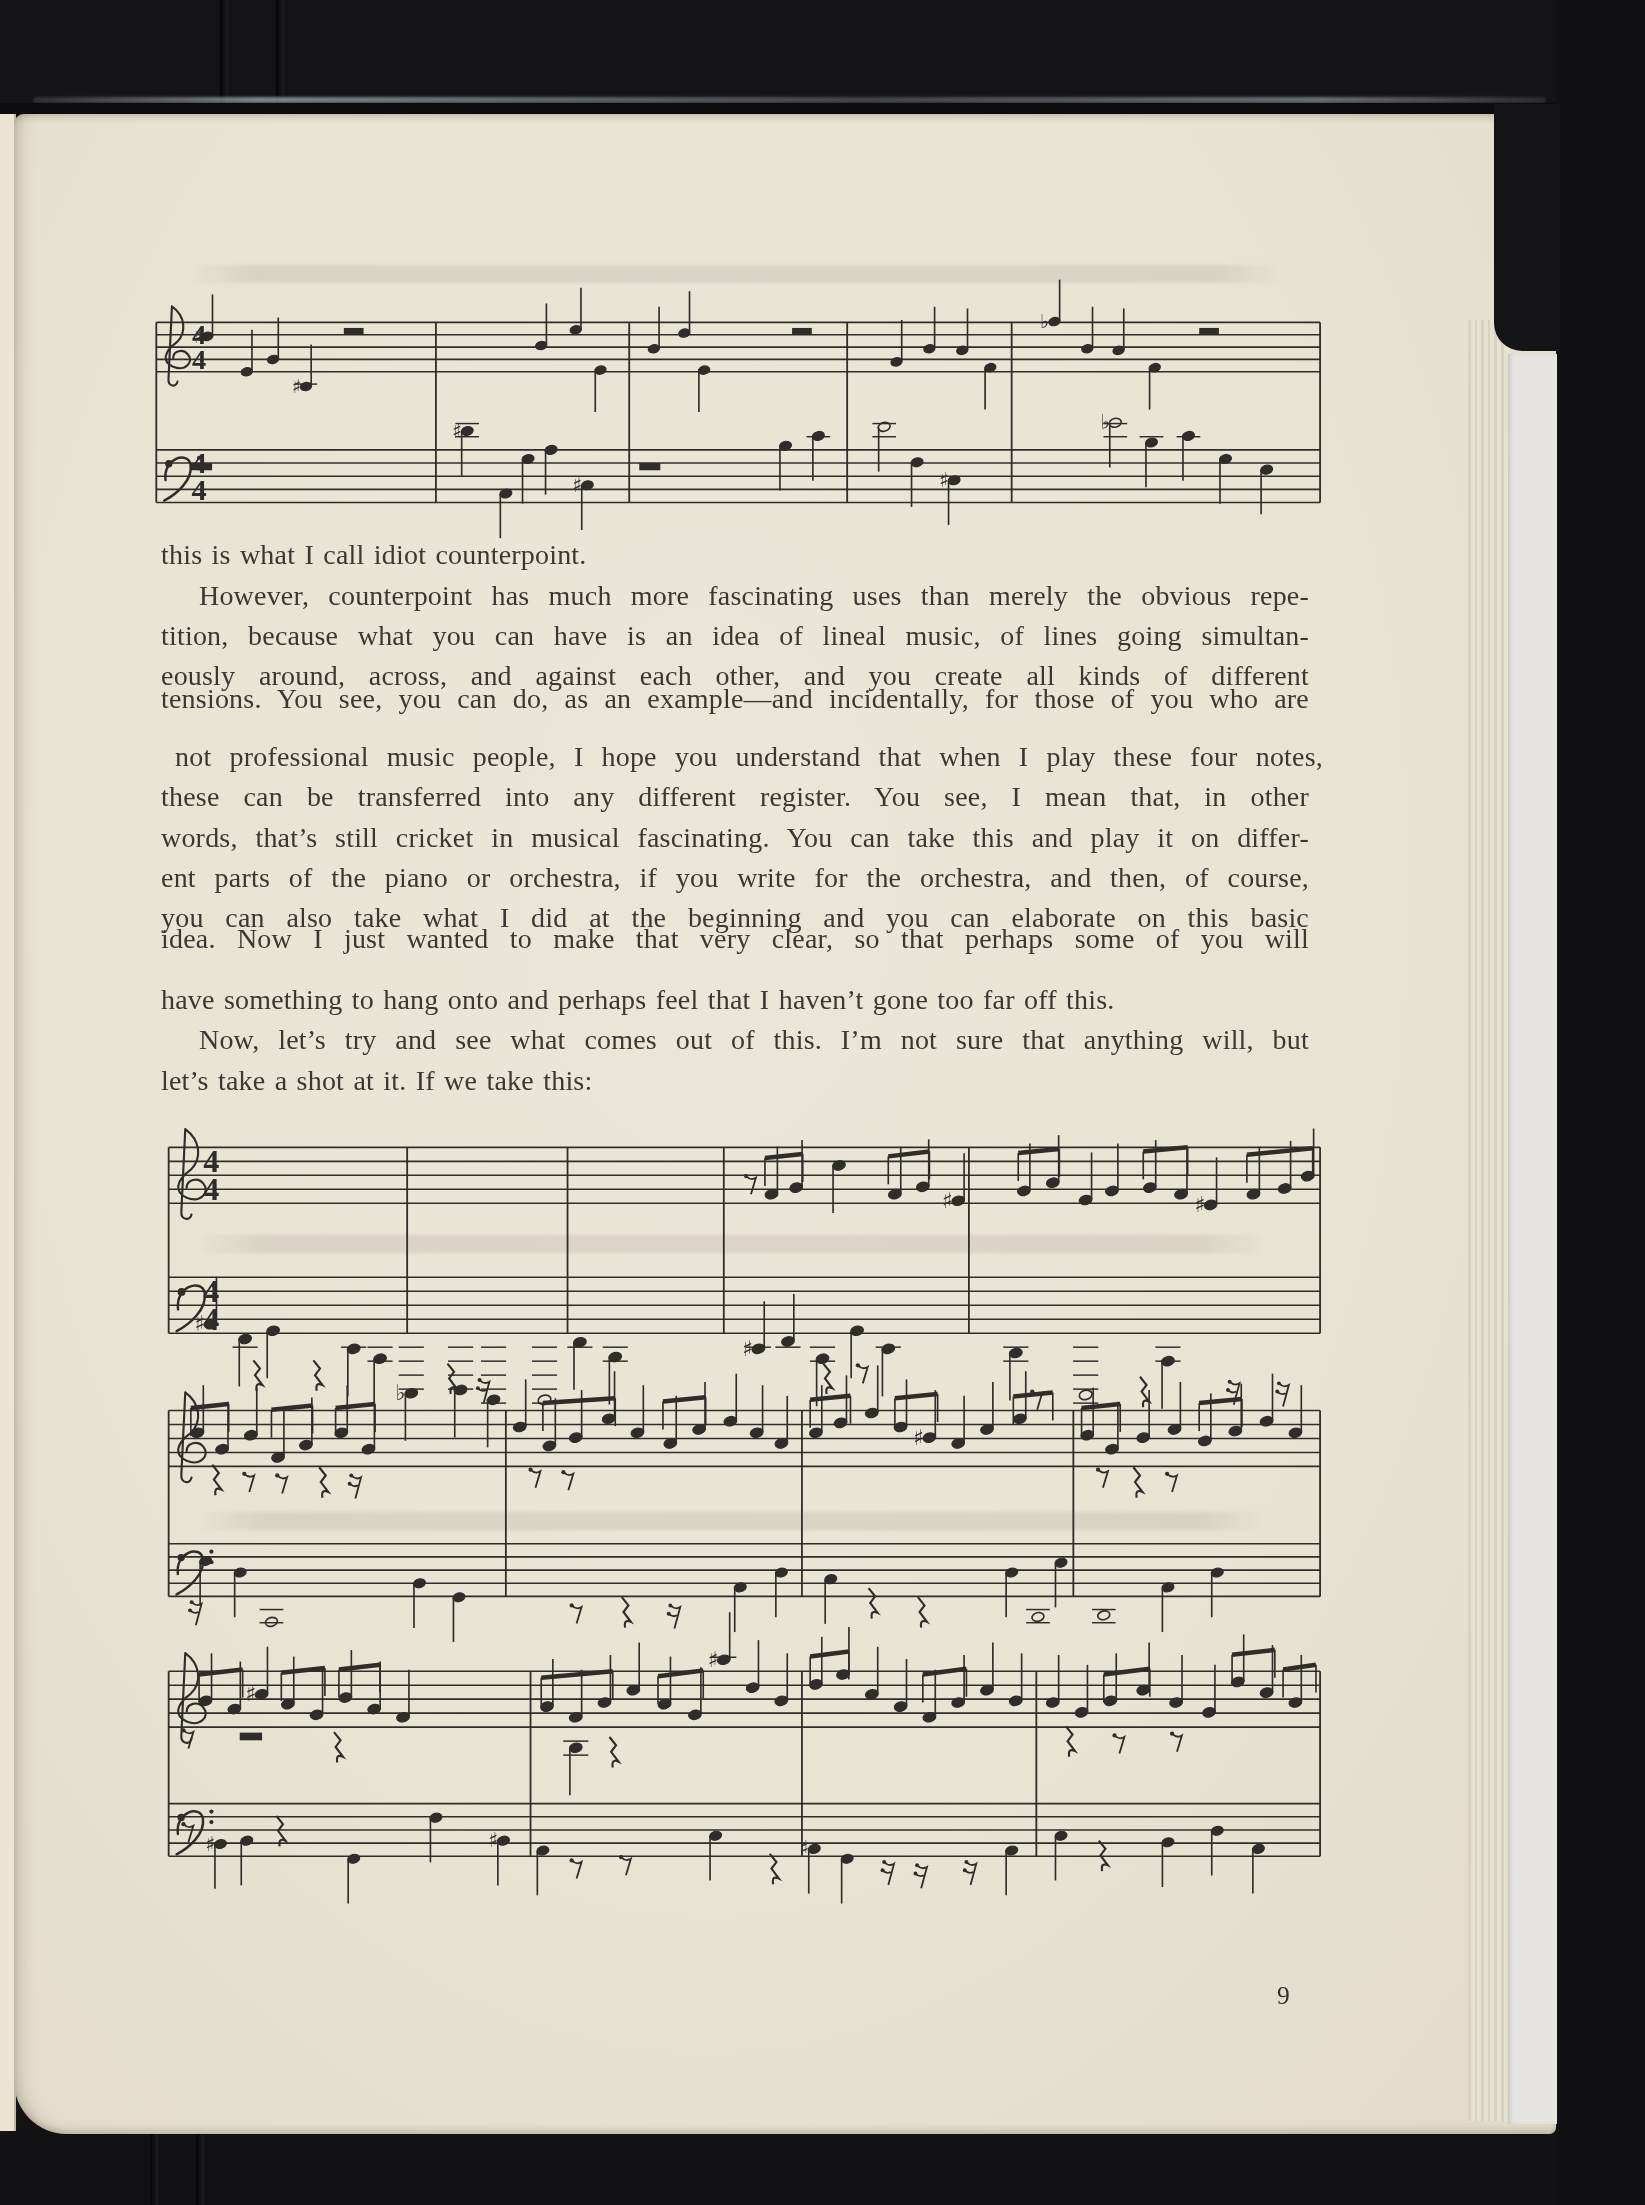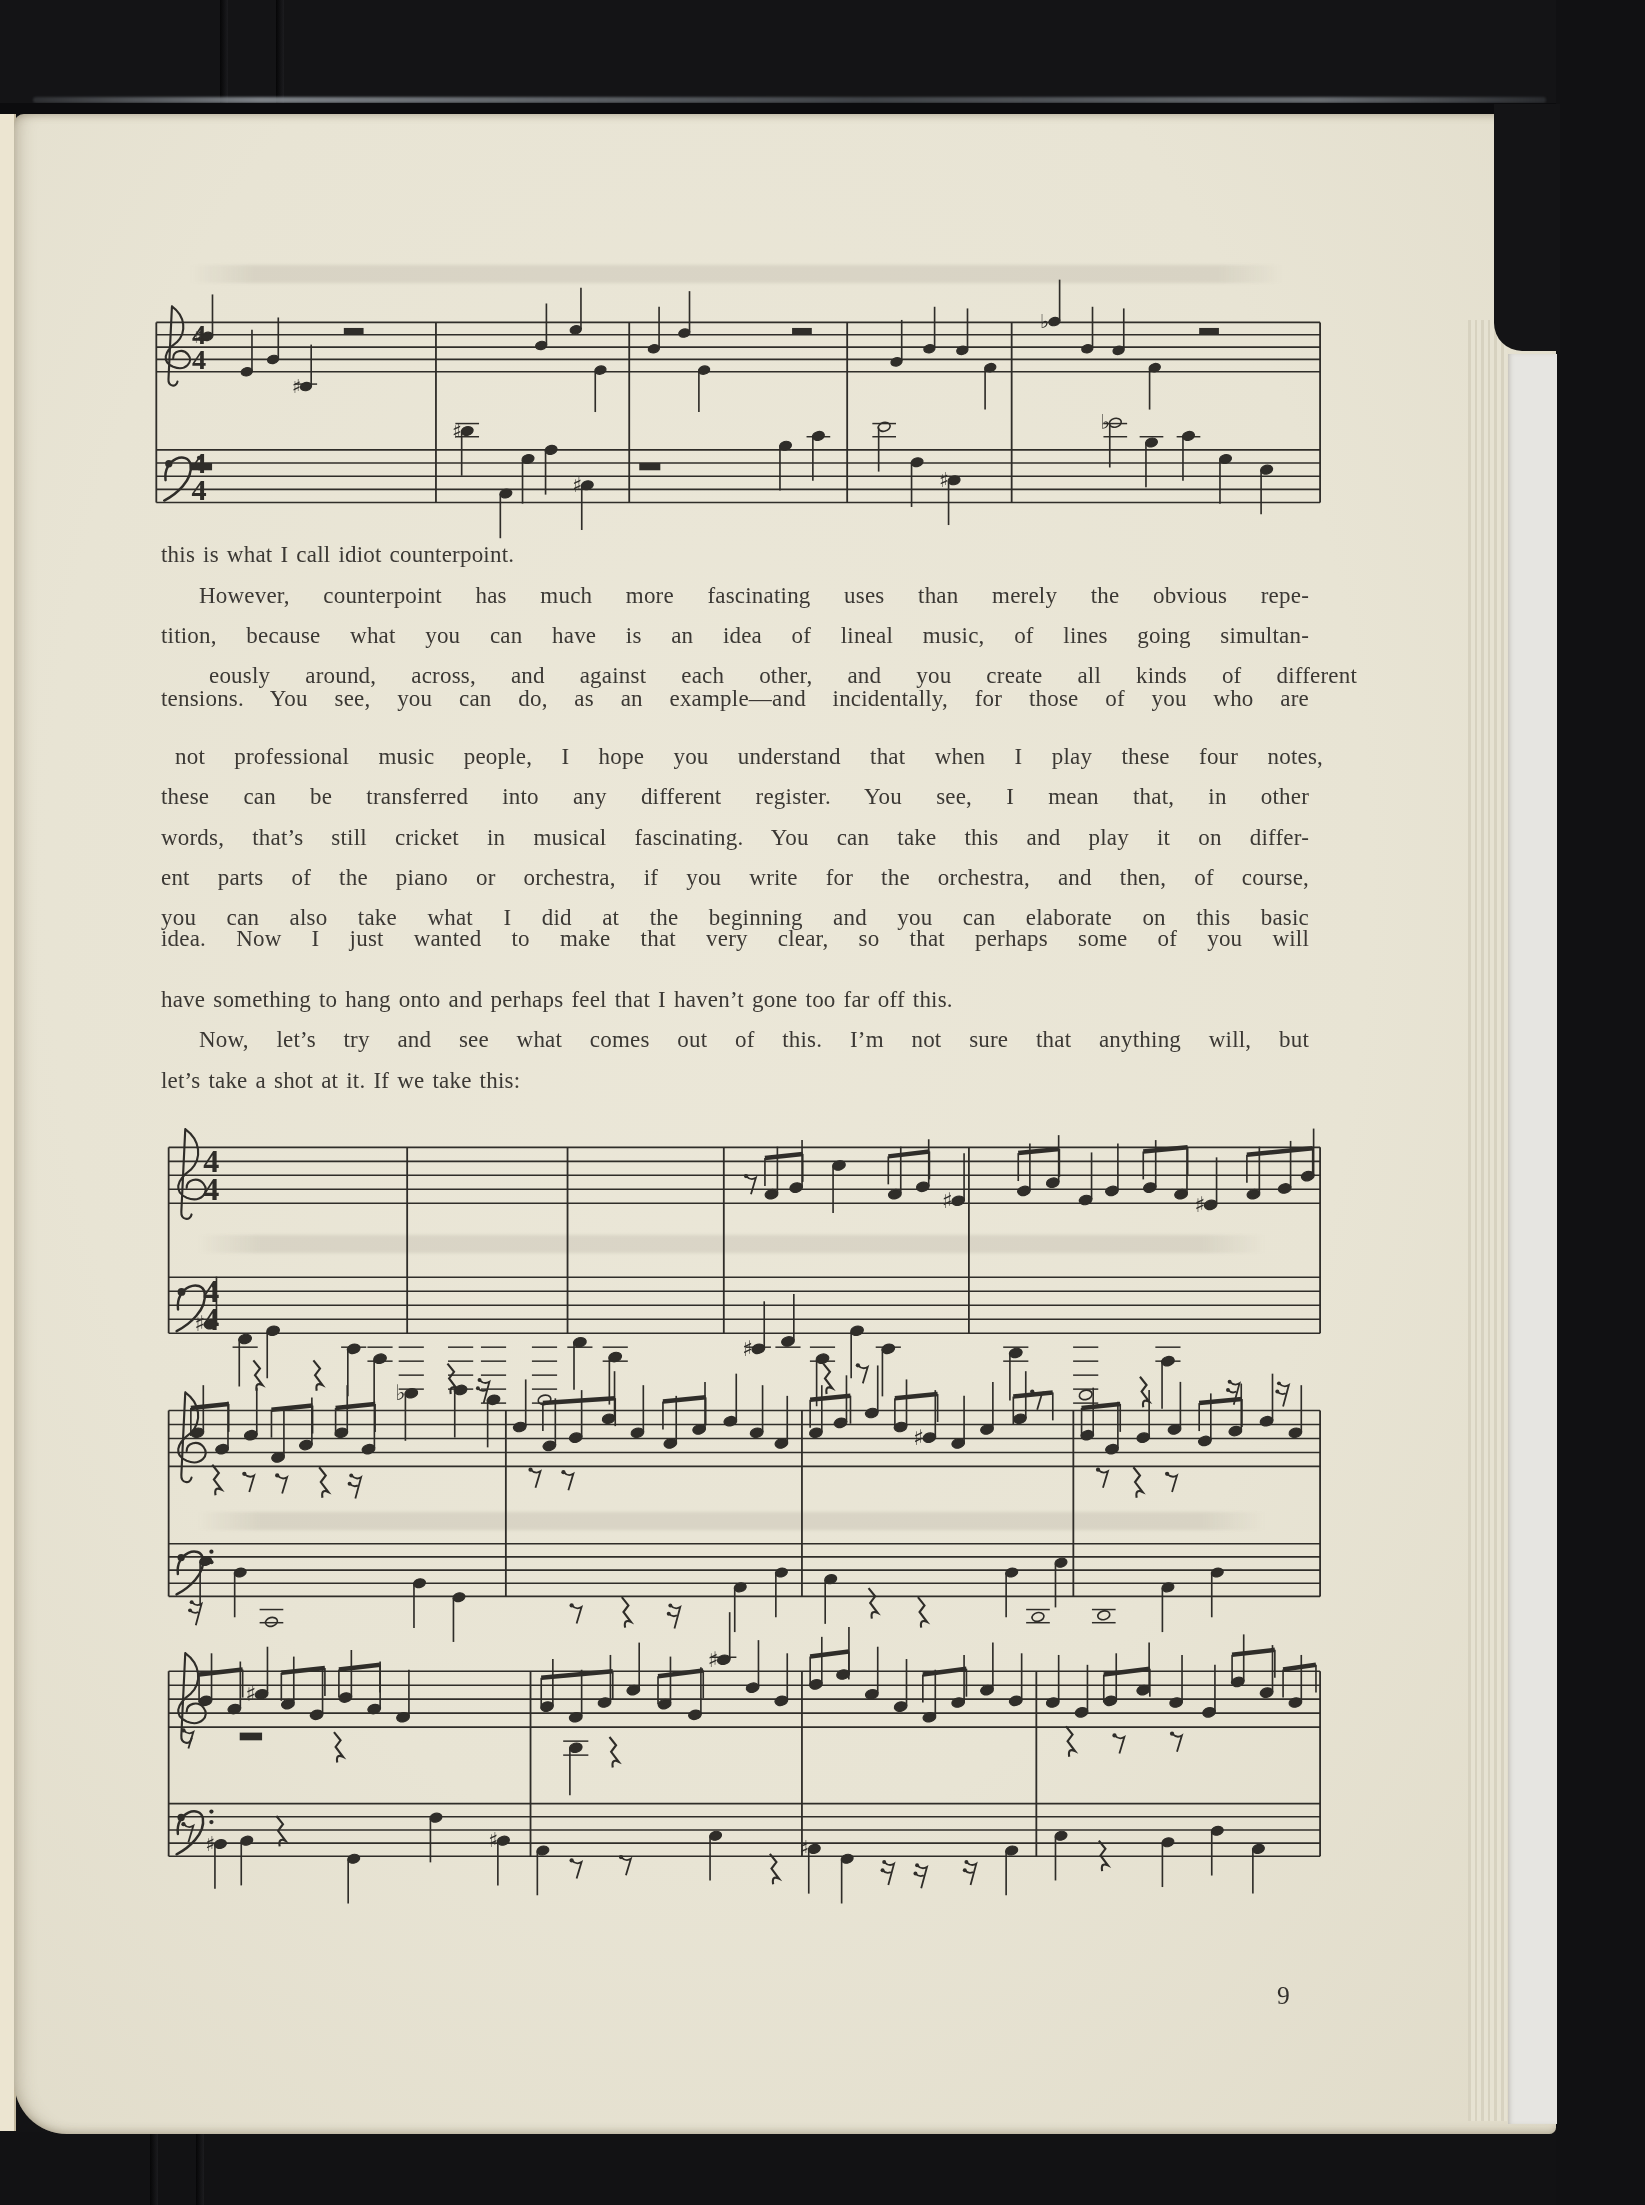--- a/index.html
+++ b/index.html
@@ -24,21 +24,21 @@
         border-radius:10px 21.4px 6.6px 53px;
         box-shadow:inset 13px 0 18px -10px rgba(95,80,55,.35), inset 0 6.6px 8.2px -6.6px rgba(120,110,85,.55), inset 0 -8.2px 10px -7.4px rgba(120,110,85,.5);}
   .fore-ribs{position:absolute;left:1454px;top:206px;width:39px;height:1801px;
         background:repeating-linear-gradient(90deg,#d7d2c0 0 2.5px,#e6e2d2 2.5px 6.6px);}
   .fore-under{position:absolute;left:1494px;top:240px;width:49px;height:1770px;background:#e6e5e1;
         box-shadow:inset 3.3px 0 5px -2.5px rgba(110,105,90,.4);}
   
   .ghost{position:absolute;height:18px;filter:blur(1.6px);
          background:linear-gradient(90deg,transparent,rgba(75,68,55,.10) 6%,rgba(75,68,55,.10) 94%,transparent);}
   
-  .tline{position:absolute;left:161px;width:1148px;font-size:23px;line-height:30px;
+  .tline{position:absolute;left:161px;width:1148px;font-size:28px;line-height:30px;
          color:#3b3834;letter-spacing:0.2px;word-spacing:2.1px;white-space:normal;}
   .tline.just{text-align:justify;text-align-last:justify;}
   .tline.ind{padding-left:38px;width:1110px;}
   .page-number{position:absolute;left:1277px;top:1981px;font-size:25.5px;color:#33302c;}
   svg#music-svg{position:absolute;left:0;top:0;}
 </style>
 </head>
 <body>
 
 <div class="cover-top"></div>
@@ -748,21 +748,21 @@
       <line x1="1560" y1="2030" x2="1600" y2="2024" stroke="#2f2d29" stroke-width="5.5"></line>
       <line x1="1560" y1="2064" x2="1560" y2="2030" stroke="#2f2d29" stroke-width="2"></line>
       <line x1="1600" y1="2058" x2="1600" y2="2024" stroke="#2f2d29" stroke-width="2"></line>
     </g>
   </svg>
 
 <div id="text-block">
     <div class="tline" style="top: 540px;">this is what I call idiot counterpoint.</div>
     <div class="tline just ind" style="top: 581px;">However, counterpoint has much more fascinating uses than merely the obvious repe-</div>
     <div class="tline just" style="top: 621px;">tition, because what you can have is an idea of lineal music, of lines going simultan-</div>
-    <div class="tline just" style="top: 661px; margin-left: 48px;">eously around, across, and against each other, and you create all kinds of different</div>
+    <div class="tline just" style="top: 661px;">eously around, across, and against each other, and you create all kinds of different</div>
     <div class="tline just" style="top: 684px;">tensions.  You see, you can do, as an example—and incidentally, for those of you who are</div>
     <div class="tline just" style="top: 742px; margin-left: 14px;">not professional music people, I hope you understand that when I play these four notes,</div>
     <div class="tline just" style="top: 782px;">these can be transferred into any different register.  You see, I mean that, in other</div>
     <div class="tline just" style="top: 823px;">words, that’s still cricket in musical fascinating.  You can take this and play it on differ-</div>
     <div class="tline just" style="top: 863px;">ent parts of the piano or orchestra, if you write for the orchestra, and then, of course,</div>
     <div class="tline just" style="top: 903px;">you can also take what  I did at the beginning and you can elaborate on this basic</div>
     <div class="tline just" style="top: 924px;">idea.  Now I just wanted to make that very clear, so that perhaps some of you will</div>
     <div class="tline" style="top: 985px;">have something to hang onto and perhaps feel that I haven’t gone too far off this.</div>
     <div class="tline just ind" style="top: 1025px;">Now, let’s try and see what comes out of this.  I’m not sure that anything will, but</div>
     <div class="tline" style="top: 1066px;">let’s take a shot at it.  If we take this:</div>

